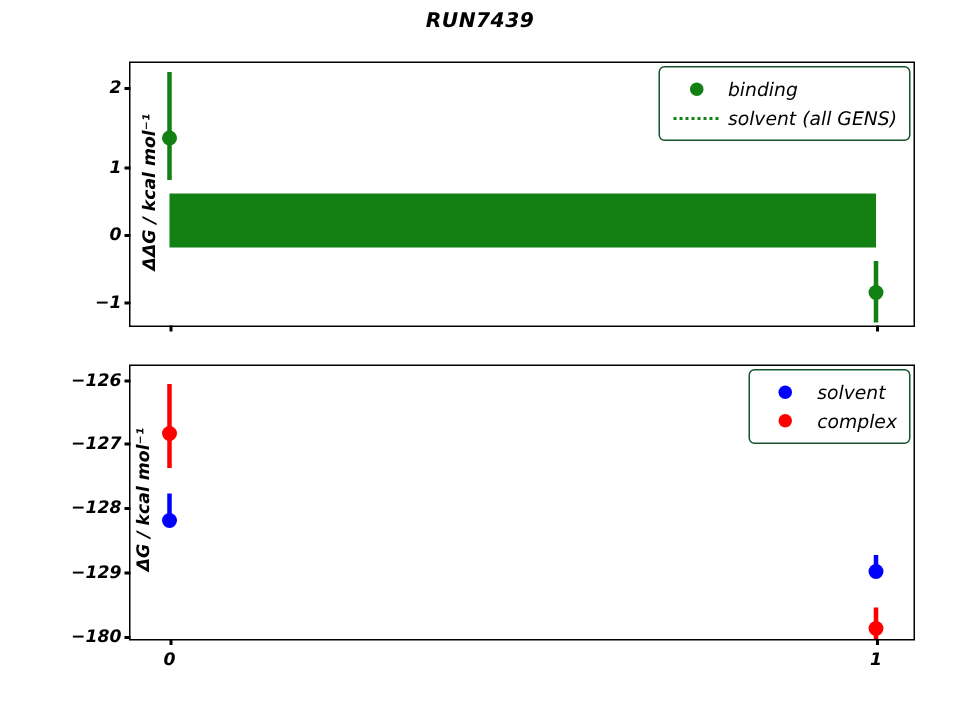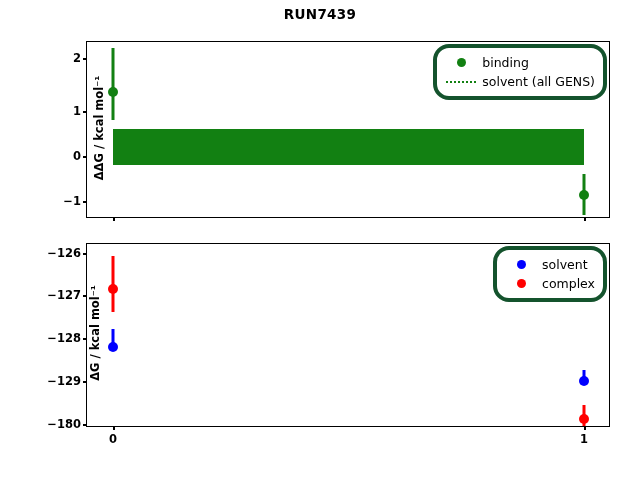--- a/index.html
+++ b/index.html
@@ -1,18 +1,18 @@
 <!DOCTYPE html>
 <html><head>
 <meta charset="utf-8">
 <style>
   html,body{margin:0;padding:0;background:#ffffff;}
   body{width:640px;height:480px;overflow:hidden;
        font-family:"DejaVu Sans","Liberation Sans",sans-serif;}
-  #fig{position:relative;width:539px;height:480px;background:#ffffff;}
+  #fig{position:relative;width:539px;height:480px;background:#ffffff;font-style:italic;}
 
   .title{position:absolute;left:0;top:6px;width:640px;text-align:center;
          font-size:13.5px;font-weight:bold;color:#000;letter-spacing:.3px;}
 
   
   .axes{position:absolute;box-sizing:border-box;border:1.6px solid #000;background:#fff;}
   #ax-top{left:86px;top:41px;width:524px;height:177px;}
   #ax-bot{left:86px;top:243px;width:524px;height:184px;}
 
   .plotarea{position:absolute;inset:0;overflow:hidden;}
@@ -38,21 +38,21 @@
   .pt{position:absolute;width:10px;height:10px;border-radius:50%;
       transform:translate(-50%,-50%);}
   .band{position:absolute;}
 
   .green{background:#128012;}
   .blue{background:#0000ff;}
   .red{background:#ff0000;}
 
   
   .legend{position:absolute;box-sizing:border-box;background:#fff;
-          border:4px solid #14532d;border-radius:16px;padding:5px 8px 5px 7px;
+          border:1px solid #14532d;border-radius:4px;padding:5px 8px 5px 7px;
           box-shadow:0 0 0 0 rgba(0,0,0,0);margin-left:35px;}
   .legend .row{display:flex;align-items:center;height:19px;}
   .legend .key{width:34px;display:flex;align-items:center;justify-content:center;}
   .legend .lbl{font-size:12.5px;color:#000;white-space:nowrap;padding-left:4px;}
   .dotkey{width:9px;height:9px;border-radius:50%;display:block;}
   .dotted-line{width:30px;height:0;border-top:2px dotted #128012;display:block;}
 
   #legend-top{right:2px;top:2px;}
   #legend-bot{right:2px;top:2px;}
 </style>

